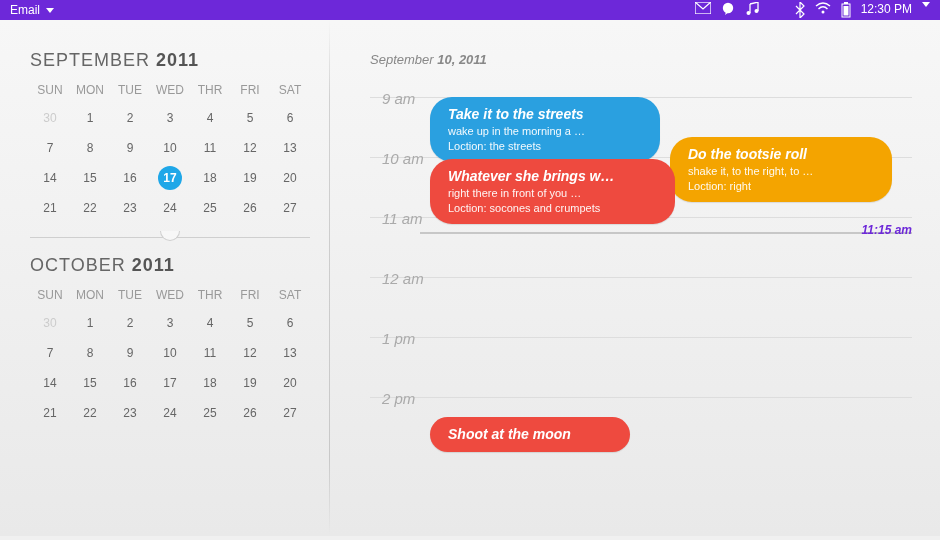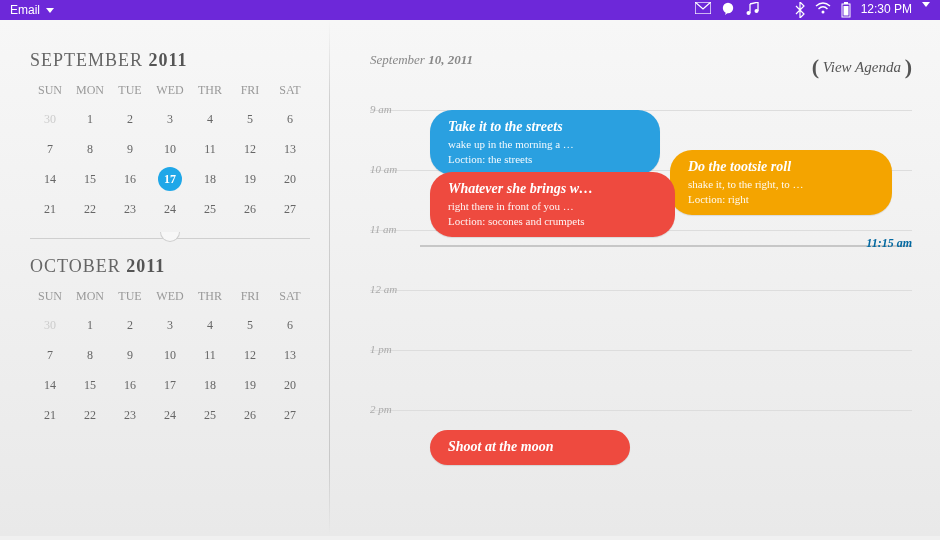--- a/index.html
+++ b/index.html
@@ -16,21 +16,20 @@
 }
 .statusbar .left { display: flex; align-items: center; gap: 6px; }
 .statusbar .spacer { flex: 1; }
 .statusbar .right { display: flex; align-items: flex-start; gap: 10px; }
 .statusbar .right svg { display: block; }
 .tri { width:0; height:0; border-left:4px solid transparent; border-right:4px solid transparent; border-top:5px solid #fff; }
 
 .app {
   display: flex; height: 516px;
   background: linear-gradient(to bottom, #f7f7f7, #e9e9e9);
-  font-family: Liberation Serif, serif;
 }
 .sidebar {
   width: 330px; padding: 30px 20px 0 30px;
   position: relative;
 }
 .month-title {
   font-size: 18px; font-weight: 300; letter-spacing: 1px; color: #666;
   margin-bottom: 12px;
 }
 .month-title .year { font-weight: 700; color: #555; }
@@ -87,34 +86,34 @@
 .viewagenda .paren { font-weight:700; font-size:22px; font-style:normal; vertical-align:-2px;}
 
 .timeline {
   position: relative; margin-top: 30px; height: 420px;
 }
 .hourrow {
   position: absolute; left: 0; right: 0; height: 60px;
   border-top: 1px solid #ddd;
 }
 .hourlabel {
-  position: absolute; left: 0; top: -8px; font-size: 11px; font-style: italic; color: #aaa;
+  position: absolute; left: 12px; top: -8px; font-size: 15px; font-style: italic; color: #aaa;
 }
 .event {
   position: absolute; border-radius: 22px; color: #fff;
   padding: 8px 18px; font-size: 12px; line-height: 1.35;
   box-shadow: 0 1px 1px rgba(0,0,0,.1);
 }
 .event .etitle { font-weight:600; font-style: italic; font-size: 14px; }
 .event .eline { font-size: 11px; opacity: .94; }
 .now {
   position:absolute; left:50px; right:0; height:2px; background:#c7c7c7;
 }
 .nowlabel {
-  position:absolute; right:0; font-style: italic; font-weight:700; font-size:12px; color:#0369a1;
+  position:absolute; right:0; font-style: italic; font-weight:700; font-size:12px; color:#6d28d9;
   top:-9px;
 }
 </style>
 </head>
 <body>
 
 <div class="statusbar">
   <div class="left">
     <span>Email</span>
     <span class="tri"></span>
@@ -282,23 +281,20 @@
   </div>
 
   <div class="main">
     <div class="header">
       <div>
         <div class="subdate">
           <span>September </span><span class="dstrong">10, 2011</span>
         </div>
       </div>
       <div class="flex"></div>
-      <div class="viewagenda">
-        <span class="paren">(</span> <span>View Agenda</span> <span class="paren">)</span>
-      </div>
     </div>
 
     <div class="timeline" id="timeline">
         <div class="hourrow" style="top: 0px;">
           <div class="hourlabel">9 am</div>
         </div>
         <div class="hourrow" style="top: 60px;">
           <div class="hourlabel">10 am</div>
         </div>
         <div class="hourrow" style="top: 120px;">

